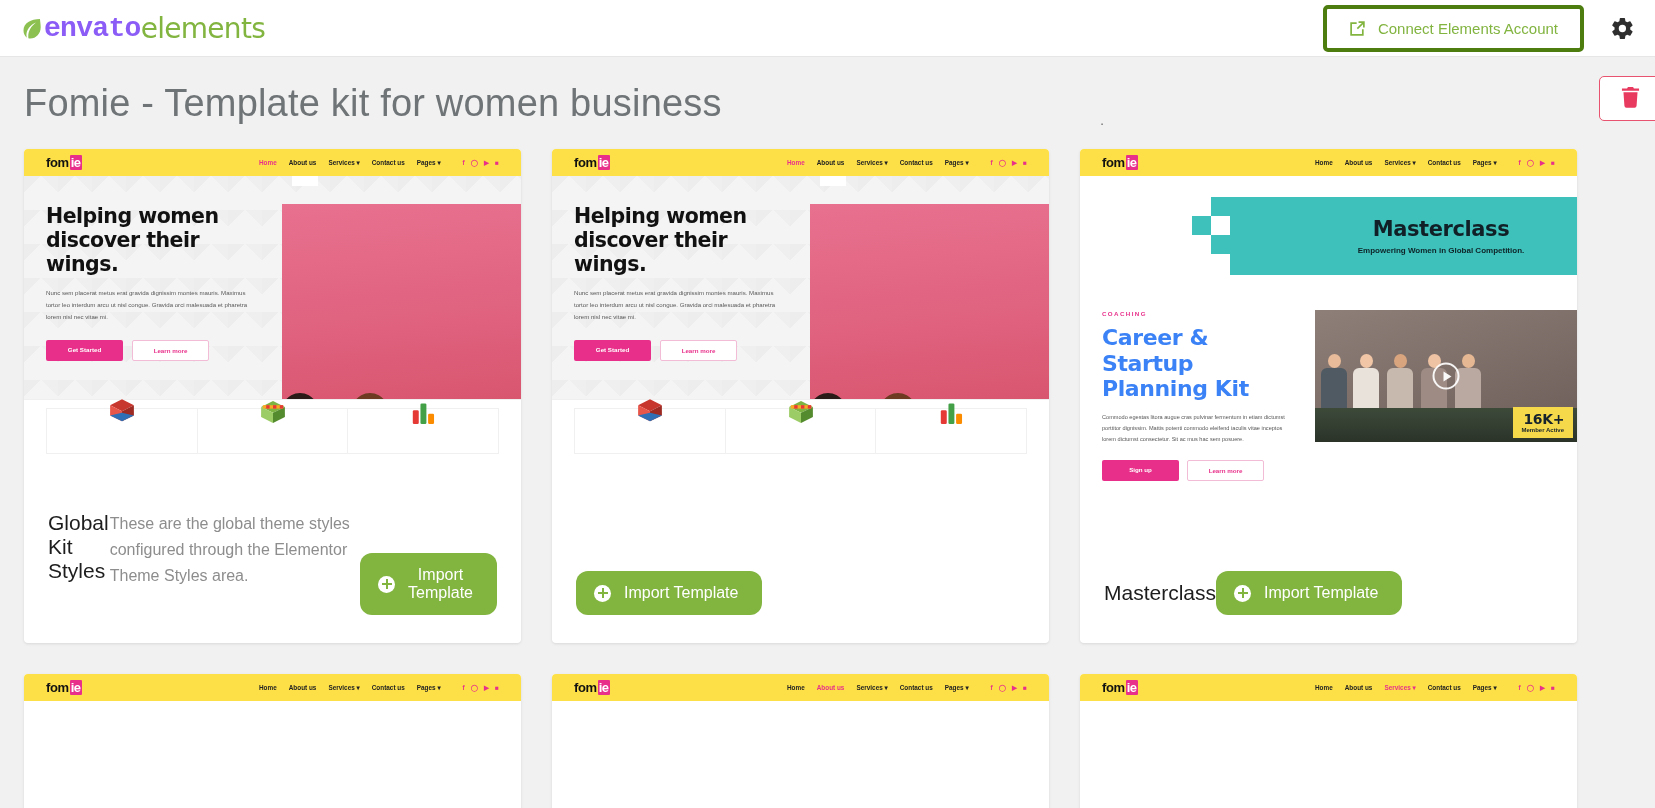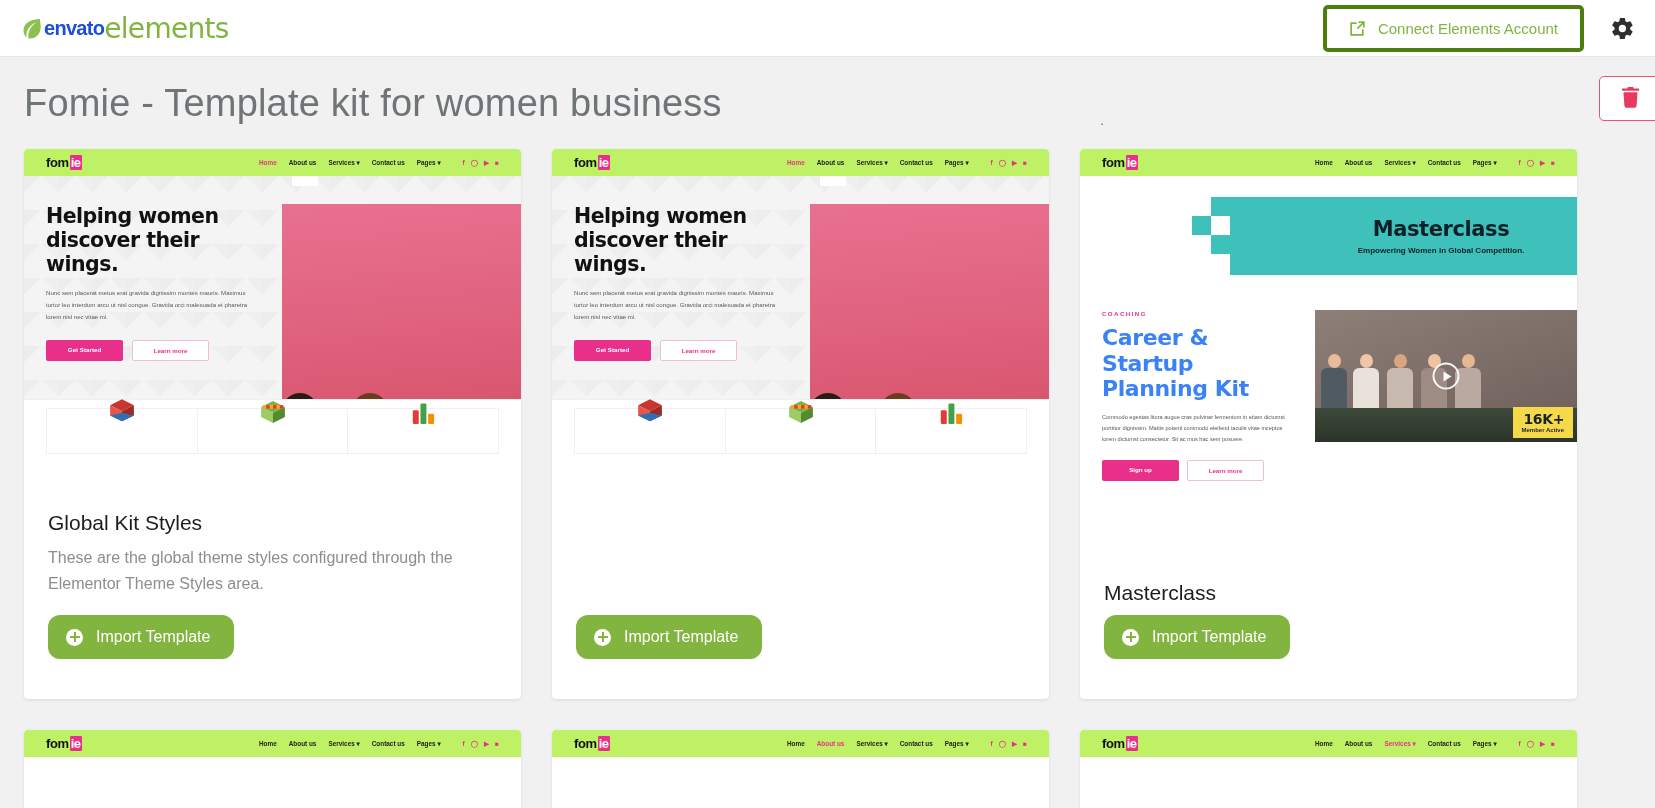--- a/index.html
+++ b/index.html
@@ -26,25 +26,25 @@
     padding: 0 24px 0 22px;
     gap: 0px;
   }
   .leaf {
     width: 20px; height: 21px;
     margin-right: 2px;
     position: relative;
   }
   .leaf svg { display:block; }
   .brand-envato {
-    font-size: 20px;
+    font-size: 28px;
     font-weight: bold;
-    color: #1d4ed8;
+    color: #8b5cf6;
     letter-spacing: -0.7px;
-    font-family: Liberation Sans, sans-serif;
+    font-family: Liberation Mono, monospace;
   }
   .brand-elements {
     font-size: 28px;
     font-weight: 400;
     color: #82b440;
     letter-spacing: -0.7px;
     font-family: "DejaVu Sans", sans-serif;
   }
 
   .nav-tabs { display: flex; align-items: stretch; }
@@ -146,24 +146,24 @@
     display: flex;
     flex-direction: column;
   }
   .card-preview {
     height: 340px;
     overflow: hidden;
     background: #fff;
     position: relative;
   }
   .card-body {
-    padding: 22px 24px 40px 24px;
+    padding: 22px 24px 28px 24px;
     flex: 1;
     display: flex;
-    flex-direction: column;
+    flex-direction: row;
   }
   .card-title {
     font-size: 21px;
     color: #1d1d1d;
     font-weight: 400;
     margin-bottom: 10px;
   }
   .card-desc {
     font-size: 16px;
     color: #8d8d8d;
@@ -201,21 +201,21 @@
   .plus-circle::before { left: 3.5px; top: 7.5px; width: 10px; height: 2px; }
   .plus-circle::after  { top: 3.5px; left: 7.5px; height: 10px; width: 2px; }
 
   
   .mock { width: 100%; height: 100%; background: #fff; position: relative; }
   .mock-nav {
     height: 27px;
     display: flex;
     align-items: center;
     padding: 0 22px;
-    background: #bef264;
+    background: #fde047;
     position: relative;
     z-index: 3;
   }
   .mock-logo {
     font-size: 13px;
     font-weight: bold;
     color: #111;
     letter-spacing: -0.4px;
     display: flex;
     align-items: center;

